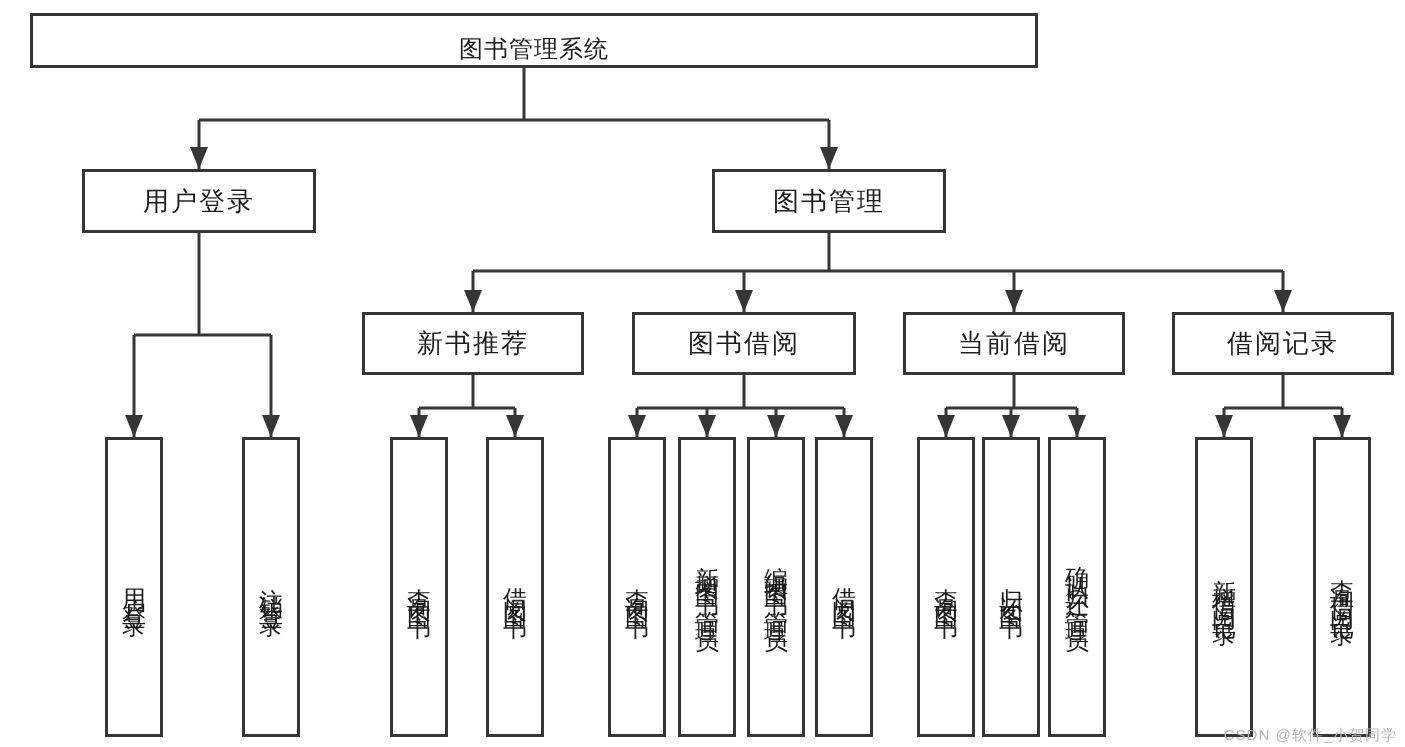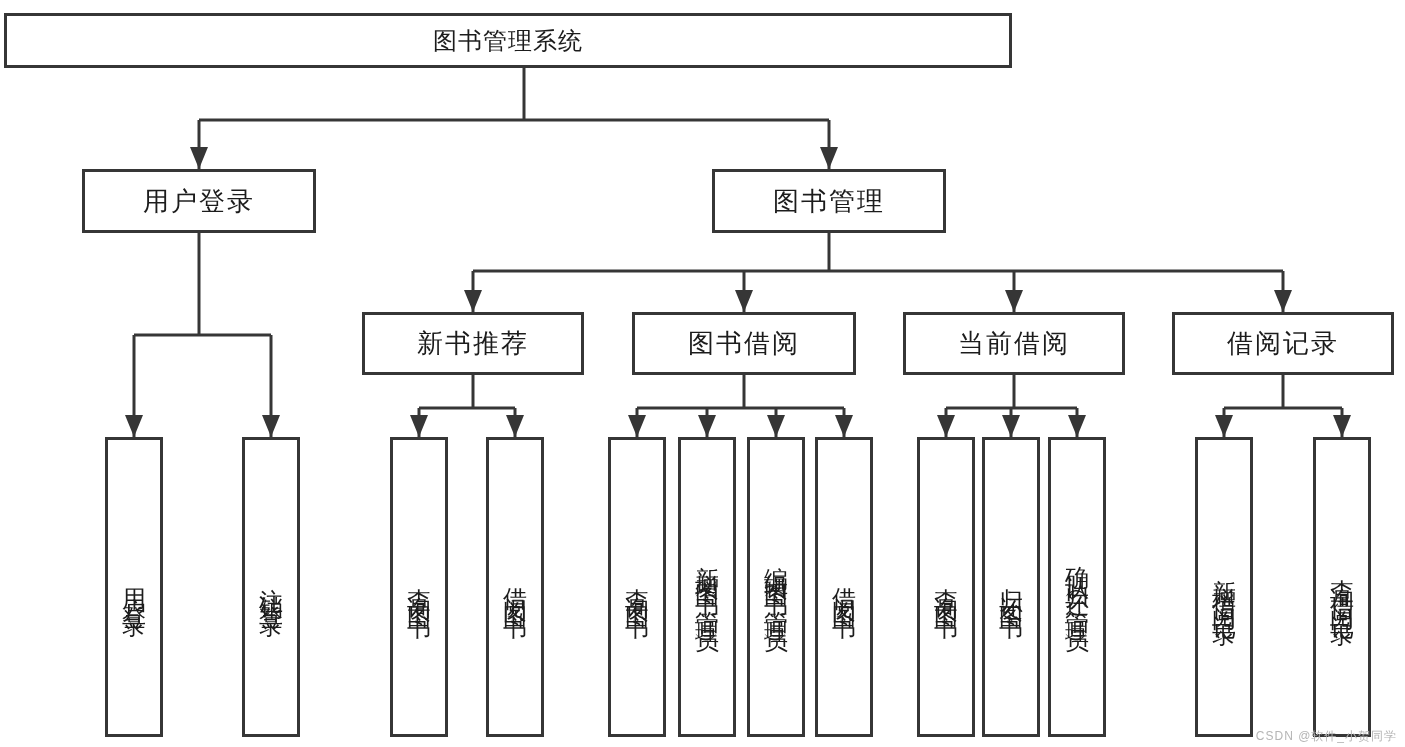--- a/index.html
+++ b/index.html
@@ -40,21 +40,21 @@
     text-orientation: mixed;
     font-size: 24px;
     letter-spacing: 9px;
     line-height: 1;
     white-space: nowrap;
   }
   #watermark {
     position: absolute;
     right: 8px;
     bottom: 2px;
-    font-size: 12px;
+    font-size: 15px;
     letter-spacing: 1px;
     color: #b5b5b5;
     white-space: nowrap;
   }
 </style>
 </head>
 <body>
 
 <div id="stage">
 
@@ -101,21 +101,21 @@
       <path d="M1011,408 V437" marker-end="url(#arw)"></path>
       <path d="M1077,408 V437" marker-end="url(#arw)"></path>
 
       <path d="M1283,375 V408"></path>
       <path d="M1224,408 H1342"></path>
       <path d="M1224,408 V437" marker-end="url(#arw)"></path>
       <path d="M1342,408 V437" marker-end="url(#arw)"></path>
     </g>
   </svg>
 
-  <div class="node h-node root-node" style="left:4px; top:13px; width:1008px; height:55px;">
+  <div class="node h-node root-node" style="left:30px; top:13px; width:1008px; height:55px;align-items:flex-end;">
     <span>图书管理系统</span>
   </div>
 
   <div class="node h-node" style="left:82px; top:169px; width:234px; height:64px;">
     <span>用户登录</span>
   </div>
   <div class="node h-node" style="left:362px; top:312px; width:222px; height:63px;">
     <span>新书推荐</span>
   </div>
 

